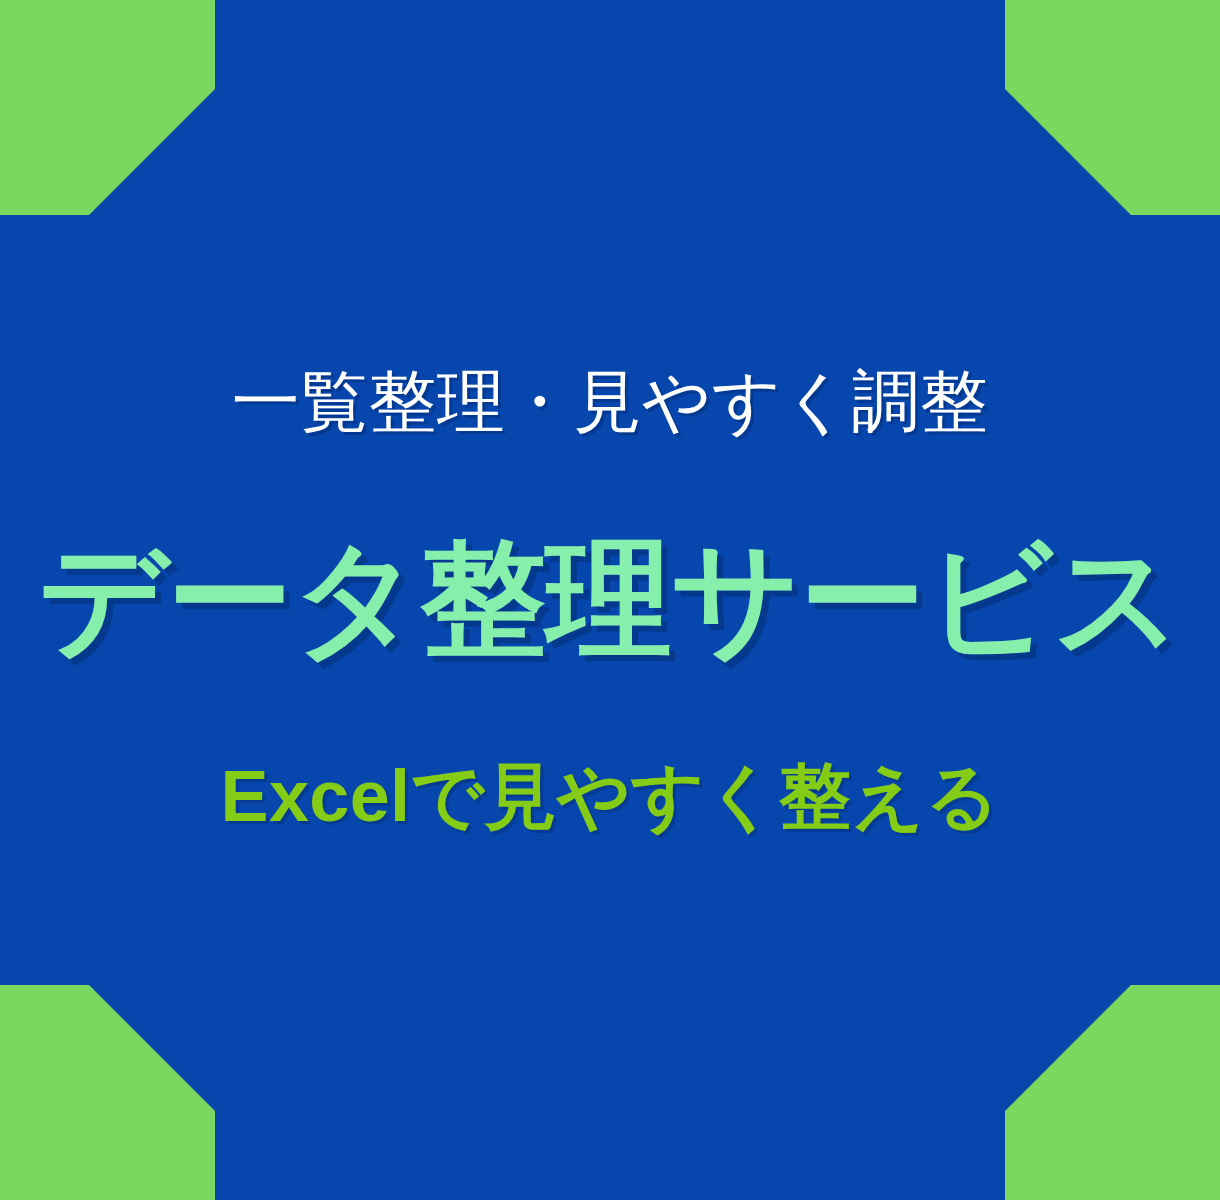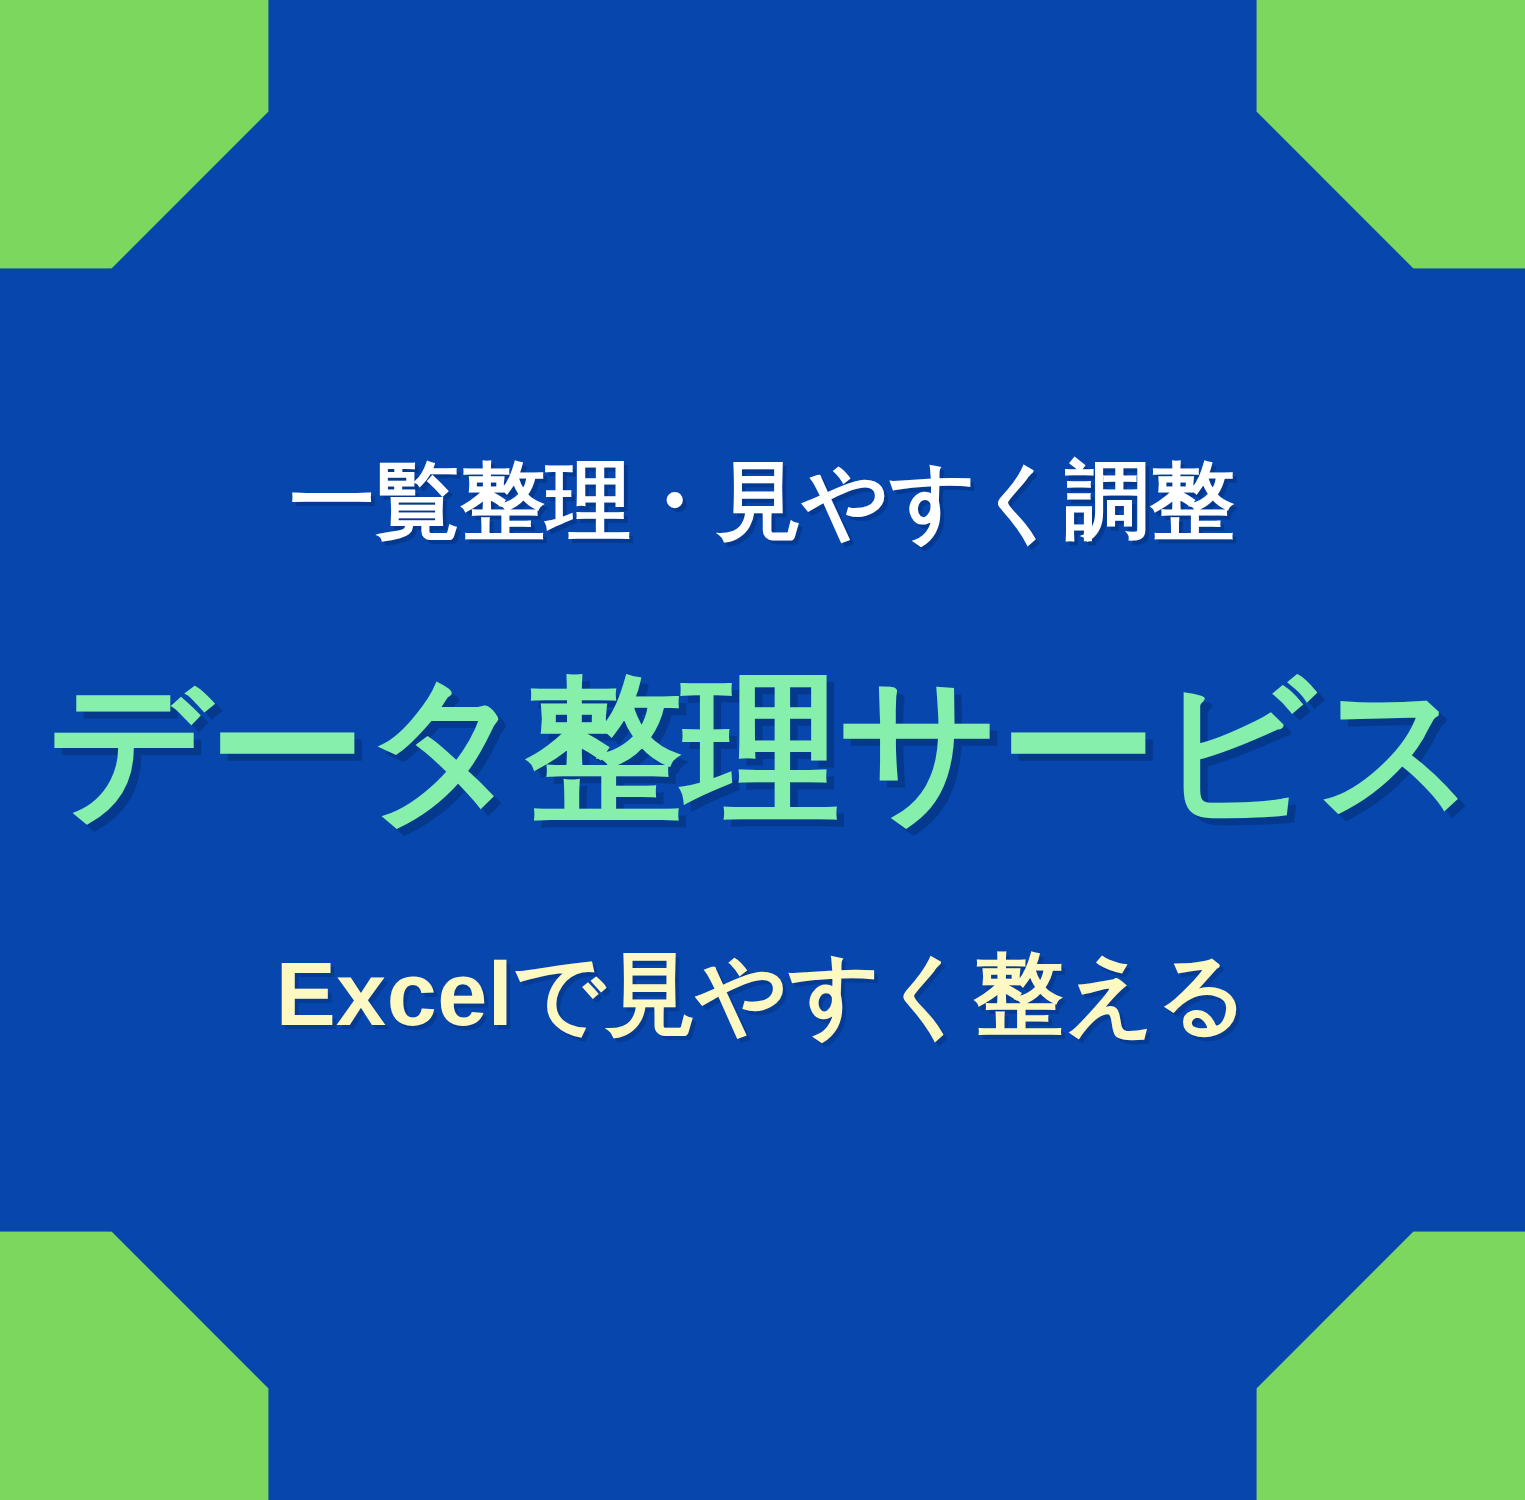--- a/index.html
+++ b/index.html
@@ -54,21 +54,21 @@
     height: 1200px;
     display: flex;
     flex-direction: column;
     align-items: center;
     justify-content: center;
     text-align: center;
   }
 
   .eyebrow {
     font-size: 68px;
-    font-weight: bold;
+    font-weight: normal;
     color: #FFFFFF;
     letter-spacing: 0.005em;
     line-height: 1.1;
     margin: 0;
     text-shadow: 3px 3px 0 rgba(4, 48, 122, 0.55);
     padding: 0 20px;
     white-space: nowrap;
   }
 
   .headline {
@@ -79,21 +79,21 @@
     line-height: 1.08;
     margin: 92px 0 0 0;
     text-shadow: 6px 6px 0 rgba(4, 48, 122, 0.6);
     padding: 0 12px;
     white-space: nowrap;
   }
 
   .tagline {
     font-size: 72px;
     font-weight: bold;
-    color: #fef9c3;
+    color: #84cc16;
     letter-spacing: 0.005em;
     line-height: 1.1;
     margin: 90px 0 0 0;
     text-shadow: 3px 3px 0 rgba(4, 48, 122, 0.5);
     padding: 0 20px;
     white-space: nowrap;
     text-align: center;
   }
 </style>
 </head>

